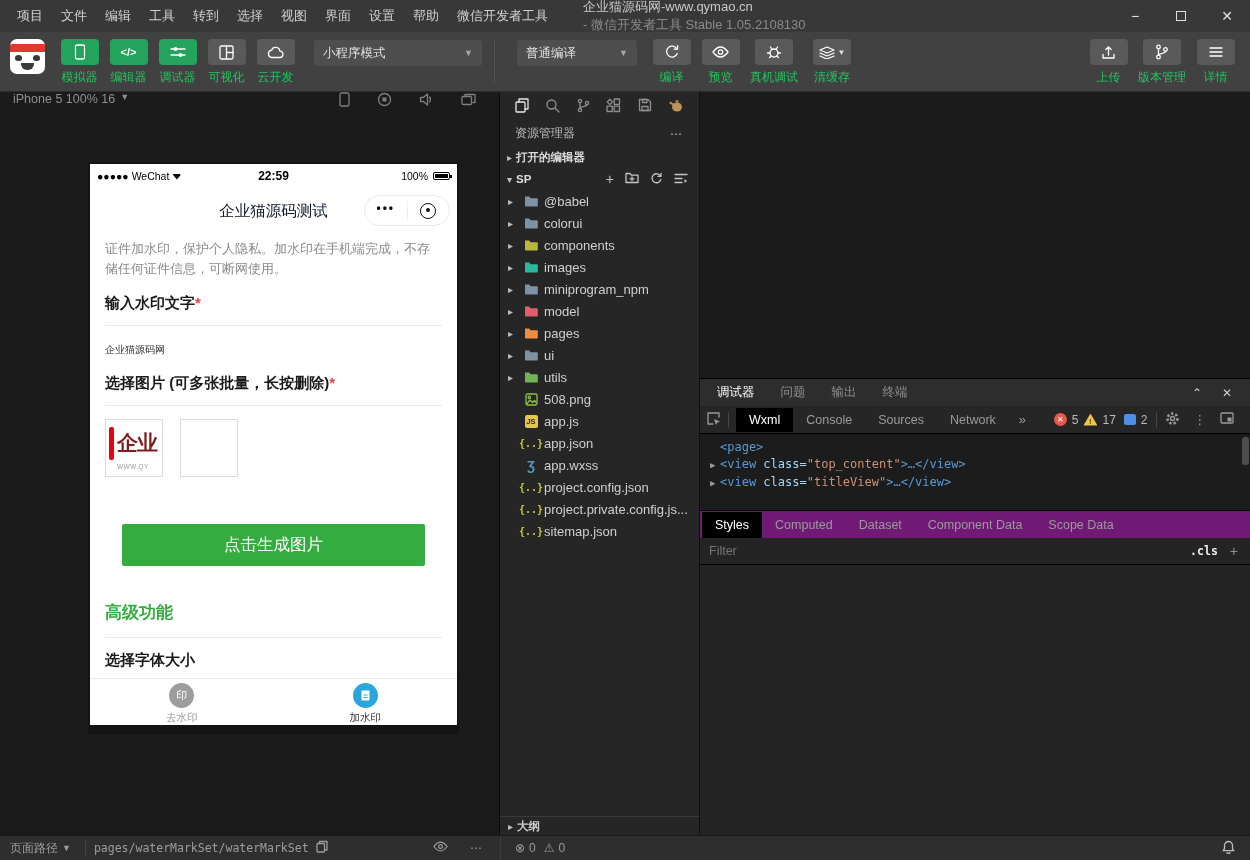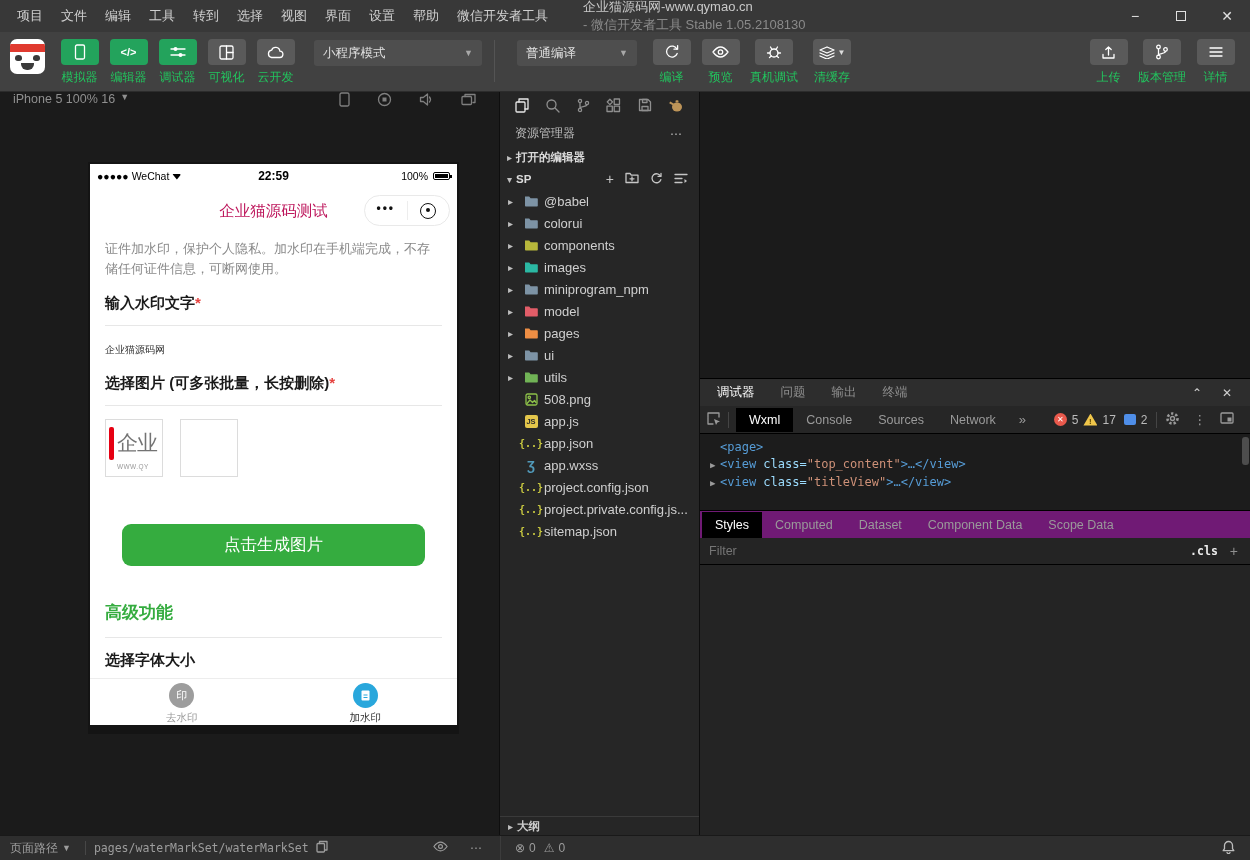--- a/index.html
+++ b/index.html
@@ -51,38 +51,38 @@
 
   
   .phone{position:absolute;left:90px;top:72px;width:367px;height:568px;background:#fff;color:#000;box-shadow:0 0 0 2px #141414}
   .p-status{height:24px;display:flex;align-items:center;padding:0 7px;font-size:10.5px;color:#000}
   .p-status .grp{display:flex;align-items:center;gap:3px}
   .p-status .time{position:absolute;left:0;right:0;text-align:center;font-size:12px;font-weight:bold}
   .wifi{width:9px;height:7px;background:#000;clip-path:polygon(50% 100%,0 20%,100% 20%);border-radius:50%}
   .batt{width:17px;height:8px;border:1px solid #000;border-radius:2px;position:relative;background:#000;background-clip:content-box;padding:1px;margin-left:2px}
   .batt::after{content:"";position:absolute;right:-3px;top:2px;width:2px;height:3px;background:#000}
   .p-nav{height:44px;position:relative}
-  .p-title{position:absolute;left:0;right:0;top:13px;text-align:center;font-size:15.5px;color:#be185d}
+  .p-title{position:absolute;left:0;right:0;top:13px;text-align:center;font-size:15.5px;color:#0f172a}
   .capsule{position:absolute;right:7px;top:7px;width:86px;height:31px;border:1px solid #e9e9e9;border-radius:16px;background:#fff;display:flex;align-items:center}
   .cap-dots{flex:1;text-align:center;font-size:12px;font-weight:bold;color:#111;letter-spacing:2px;padding-bottom:5px}
   .cap-div{width:1px;height:19px;background:#ededed}
   .cap-target{flex:1;display:flex;justify-content:center}
   .tgt{width:16px;height:16px;border:1.6px solid #111;border-radius:50%;position:relative}
   .tgt::after{content:"";position:absolute;left:4.4px;top:4.4px;width:4px;height:4px;border-radius:50%;background:#111}
   .p-content{padding:7px 15px 0}
   .p-intro{font-size:13px;color:#8a8a8a;line-height:1.55}
   .p-h{margin-top:15px;font-size:15px;font-weight:bold;color:#1a1a1a;padding-bottom:12px;border-bottom:1px solid #e7e7e7}
   .req{color:#e64340}
   .p-value{font-size:10px;color:#333;padding:17px 0 15px}
   .thumbs{display:flex;gap:17px;padding:13px 0 0}
   .thumb{width:58px;height:58px;border:1px solid #dcdcdc;background:#fff;position:relative;overflow:hidden}
   .thumb .lbar{position:absolute;left:3px;top:7px;bottom:16px;width:5px;background:#e60012;border-radius:2px}
-  .thumb .ltxt{position:absolute;left:11px;top:9px;font-weight:normal;font-size:21px;letter-spacing:-1px;color:#737373;white-space:nowrap}
+  .thumb .ltxt{position:absolute;left:11px;top:9px;font-weight:bold;font-size:21px;letter-spacing:-1px;color:#7f1d1d;white-space:nowrap}
   .thumb .lsub{position:absolute;left:11px;bottom:6px;font-size:6.5px;color:#9a9a9a;letter-spacing:.4px;white-space:nowrap}
-  .gen-btn{margin:47px 17px 0;height:42px;background:#35ac3f;border-radius:9px;color:#fff;font-size:16.5px;display:flex;align-items:center;justify-content:center;cursor:pointer}
+  .gen-btn{margin:47px 17px 0;height:42px;background:#35ac3f;border-radius:2px;color:#fff;font-size:16.5px;display:flex;align-items:center;justify-content:center;cursor:pointer}
   .adv-title{margin-top:35px;font-size:17px;font-weight:bold;color:#35ac3f;padding-bottom:13px;border-bottom:1px solid #e7e7e7}
   .fs-label{margin-top:13px;font-size:15px;font-weight:bold;color:#1a1a1a}
   .p-tabbar{position:absolute;left:0;right:0;bottom:7px;height:47px;background:#fff;border-top:1px solid #ededed;display:flex}
   .ptab{flex:1;display:flex;flex-direction:column;align-items:center;padding-top:4px;font-size:10.5px;color:#999;gap:3px}
   .ptab .ico{width:25px;height:25px;border-radius:50%;display:flex;align-items:center;justify-content:center;color:#fff;font-size:11px}
   .ptab.remove .ico{background:#9d9d9d}
   .ptab.add .ico{background:#29a7dc}
   .ptab.add .lbl{color:#333}
   .p-footer-bar{position:absolute;left:0;right:0;bottom:0;height:7px;background:#141414}
 

